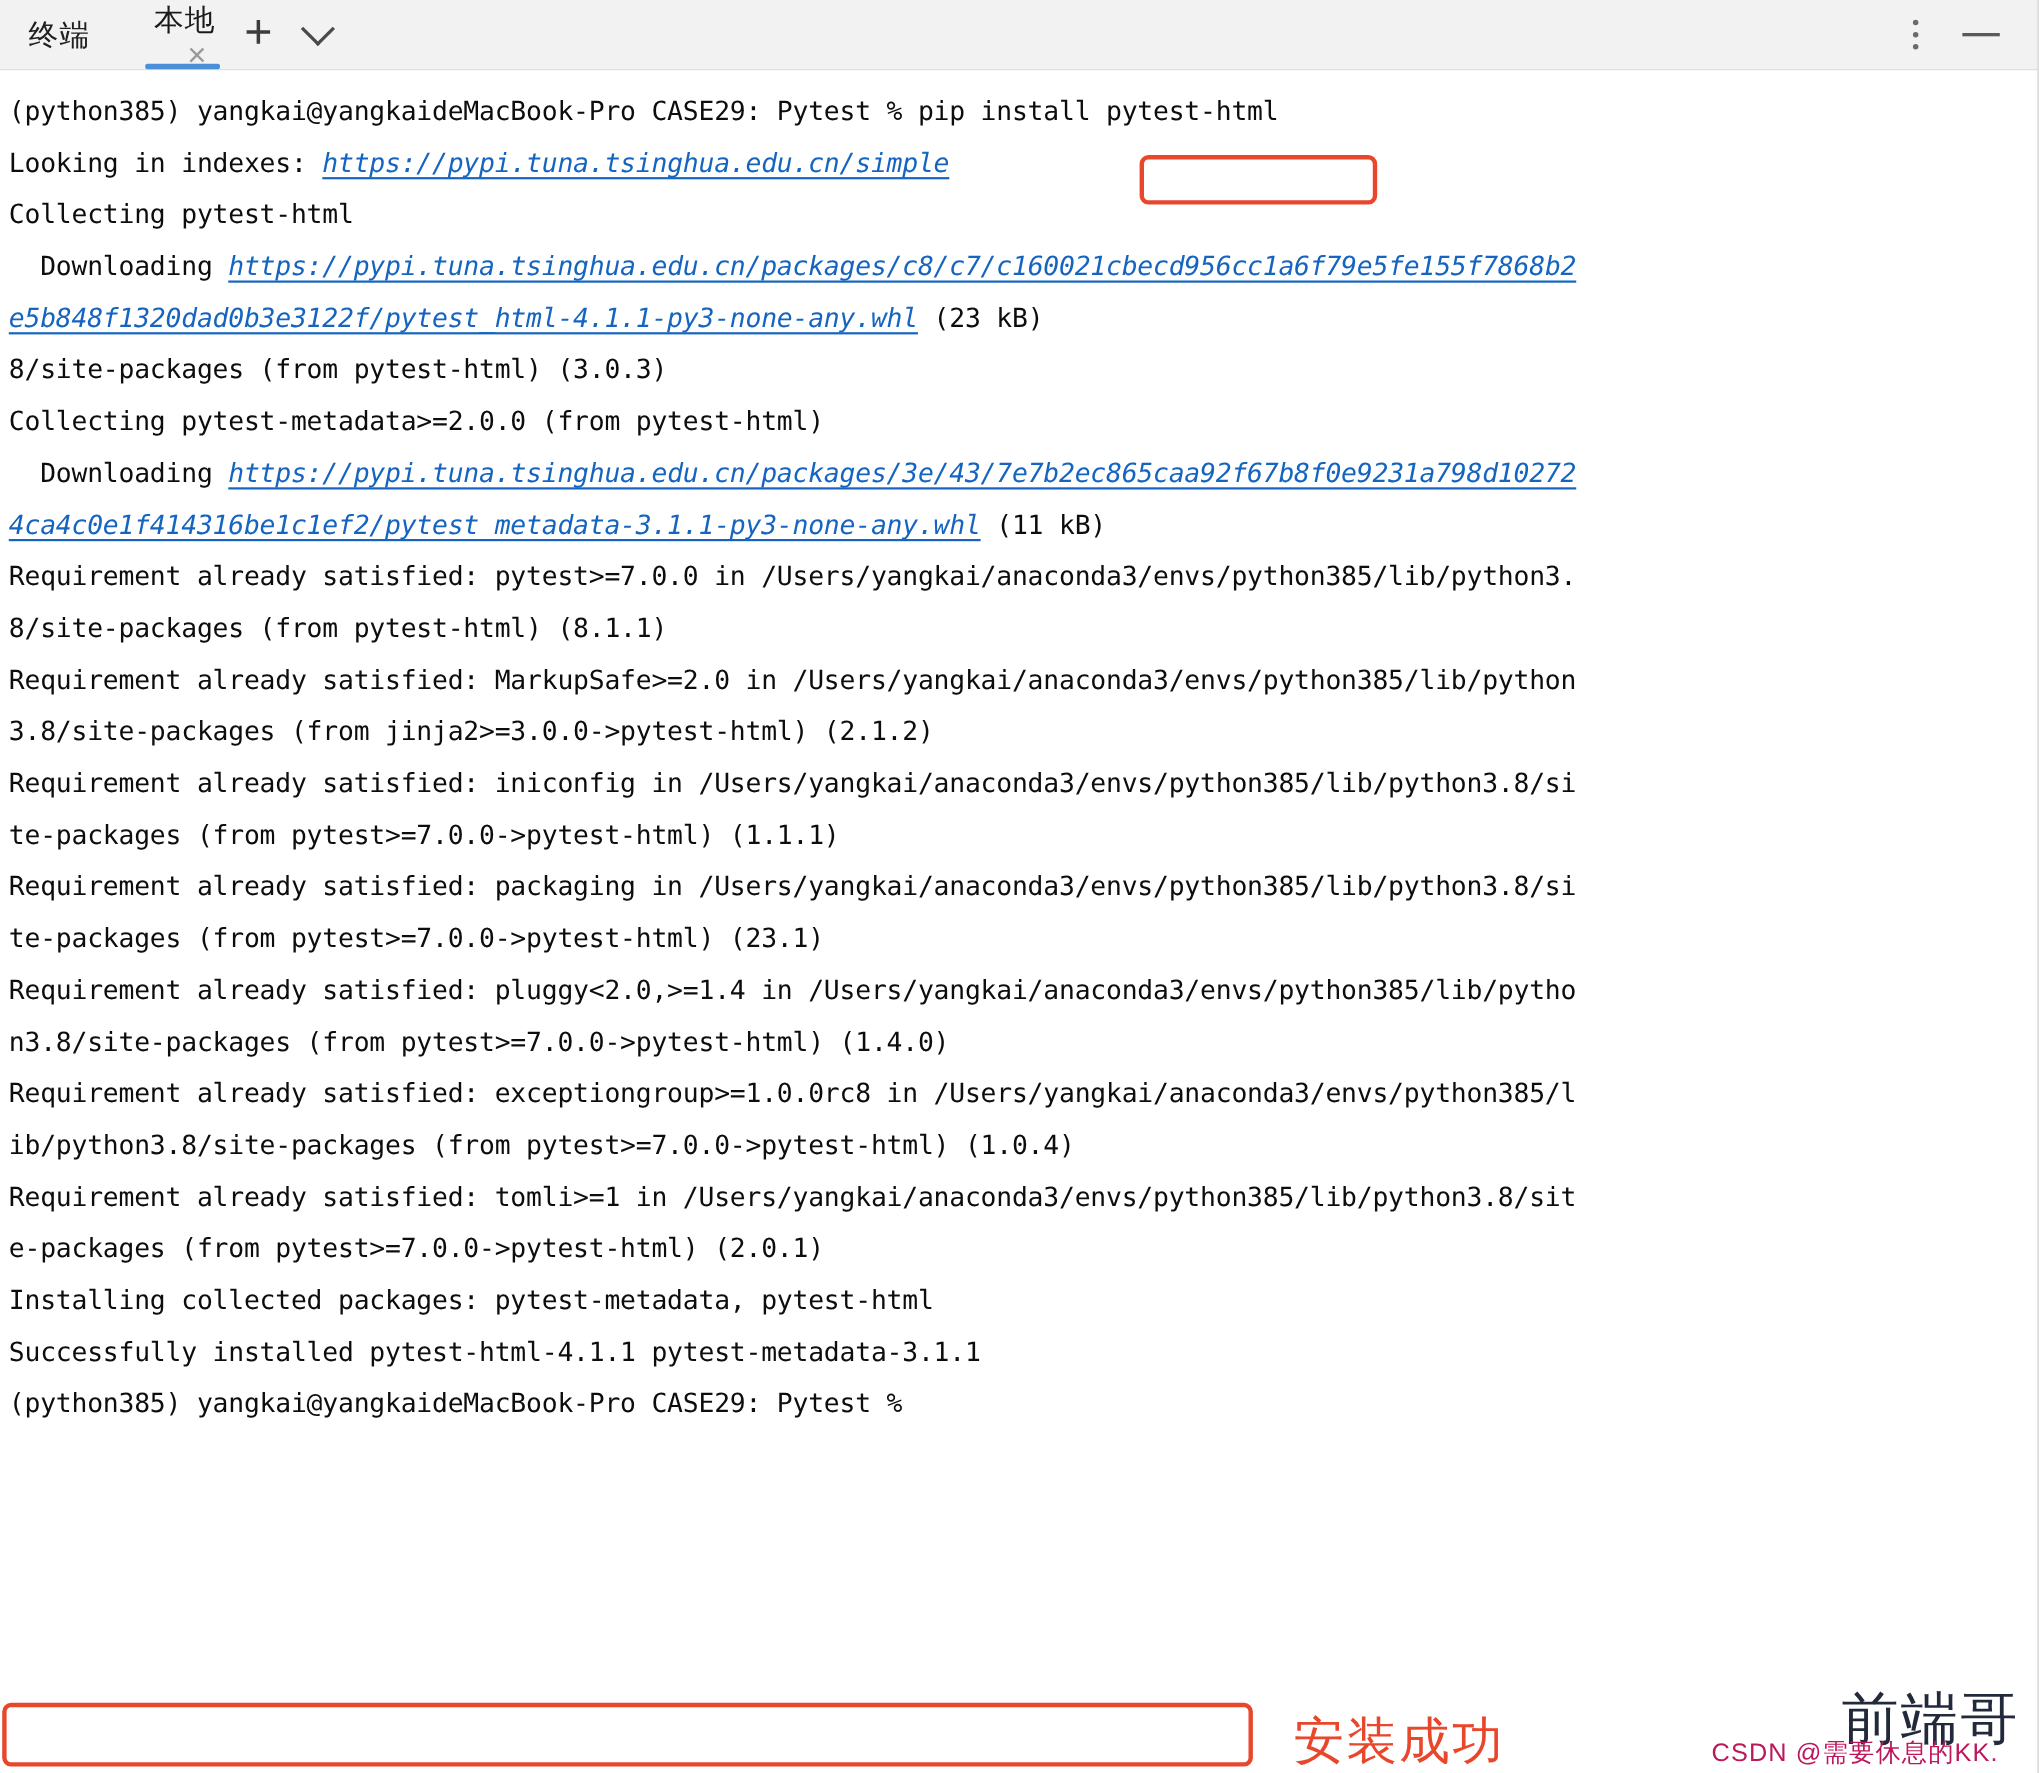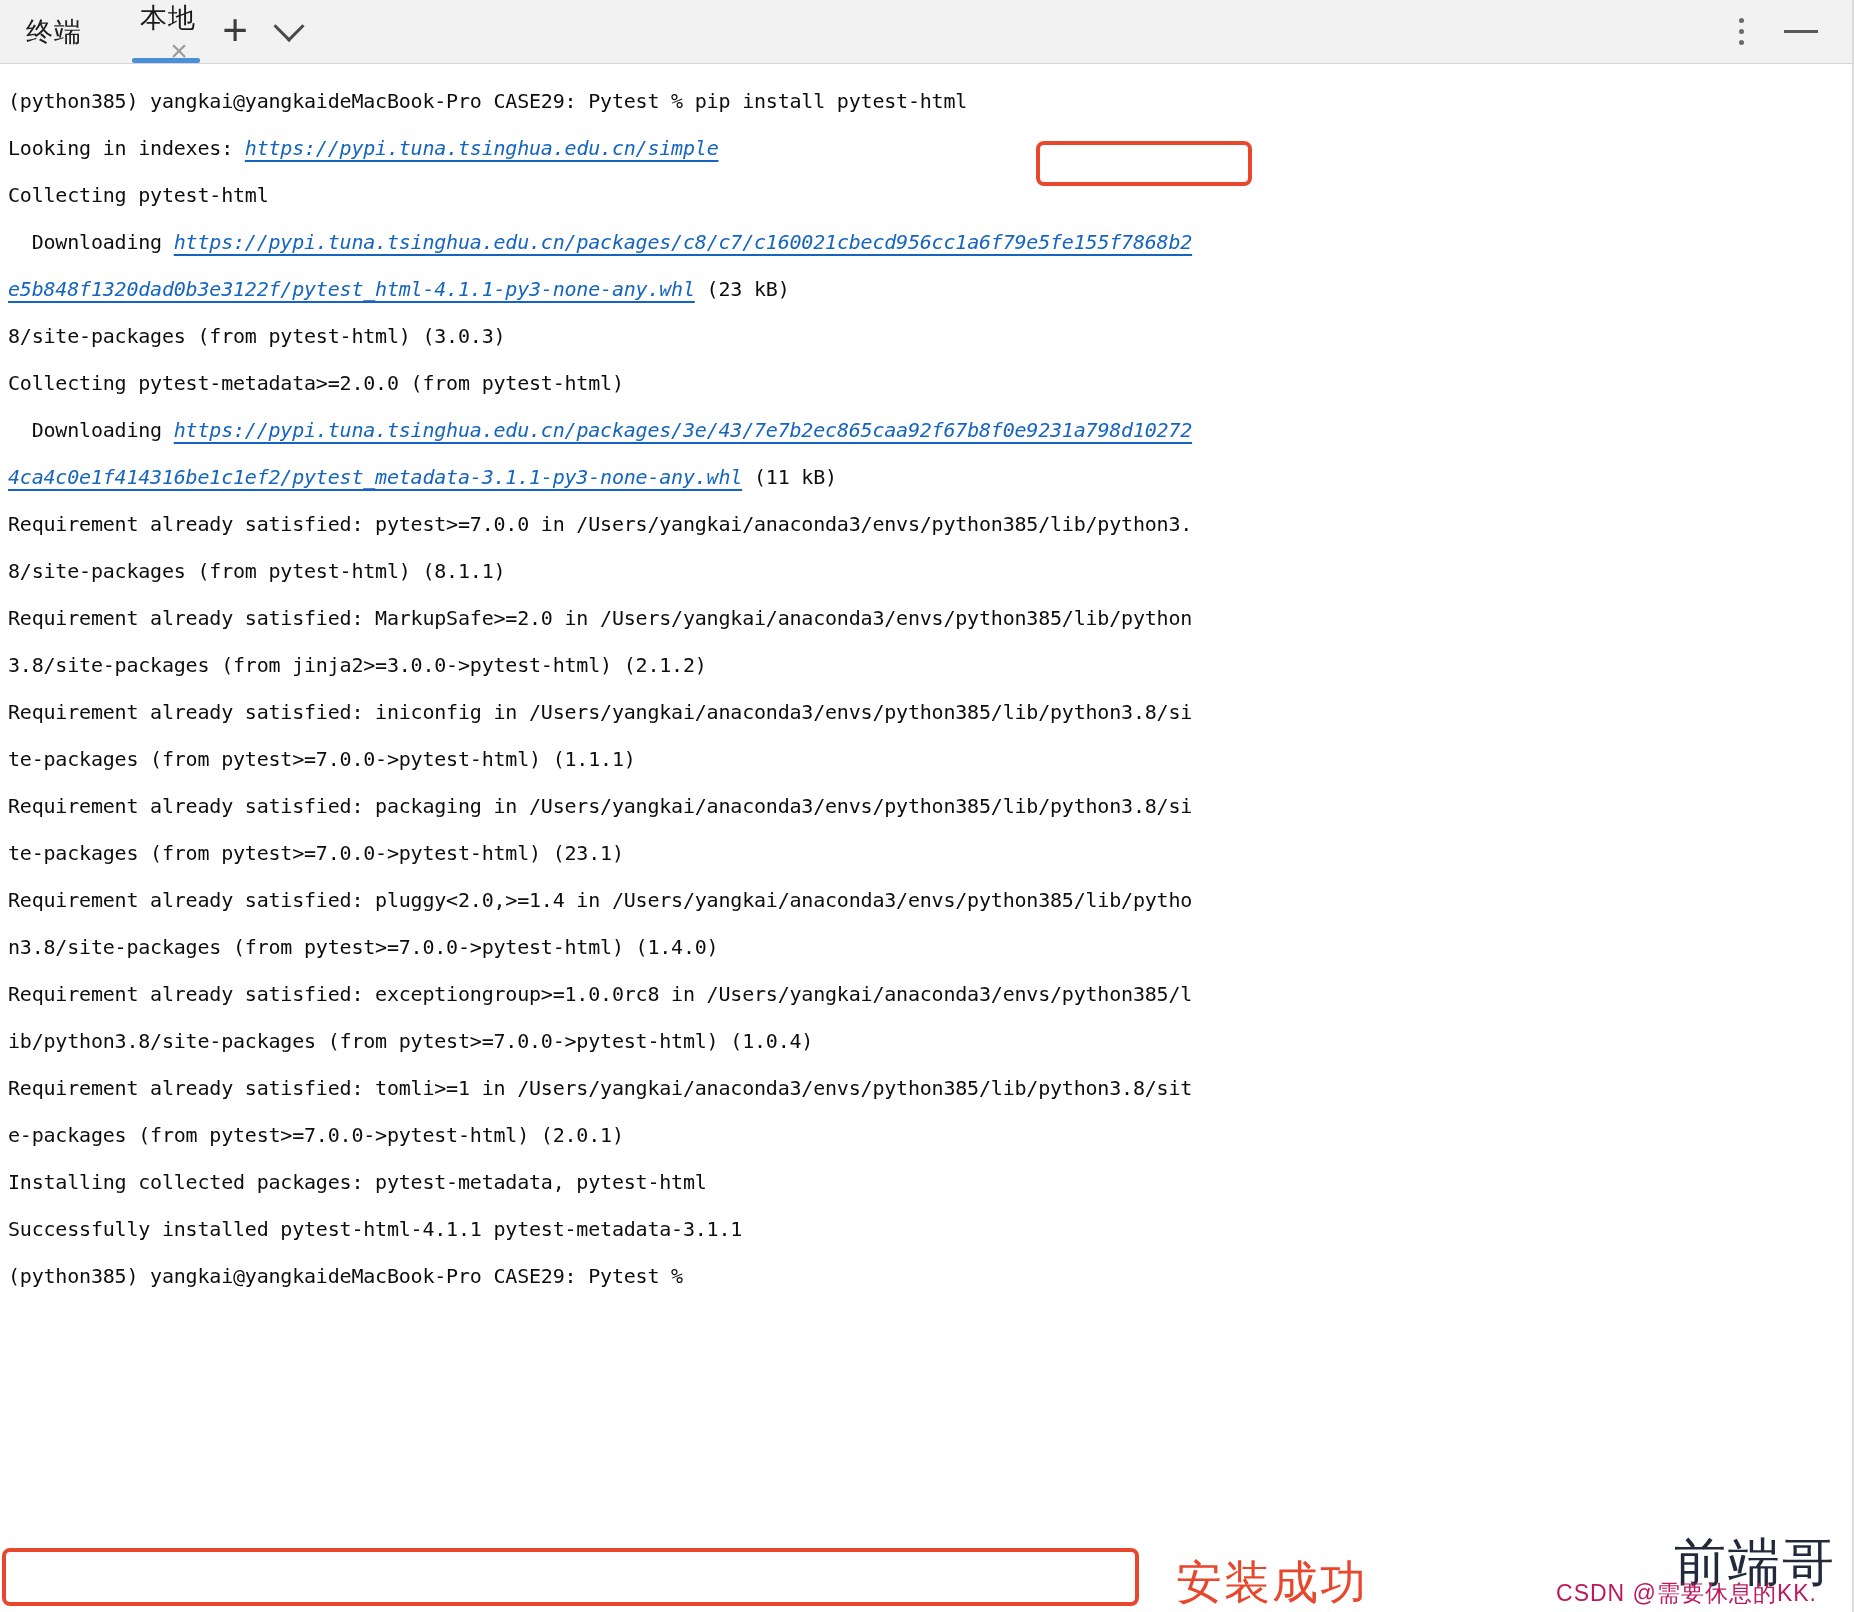--- a/index.html
+++ b/index.html
@@ -113,21 +113,21 @@
   }
 
   
   .term {
     position: relative;
     padding: 14px 8px 0 8px;
     background: #ffffff;
   }
   .line {
     font-family: "DejaVu Sans Mono", monospace;
-    font-size: 20px;
+    font-size: 24px;
     line-height: 47px;
     color: #0d0d0d;
     white-space: pre;
     letter-spacing: -0.2px;
   }
   .link {
     color: #1565c0;
     text-decoration: underline;
     text-underline-offset: 5px;
     cursor: pointer;

